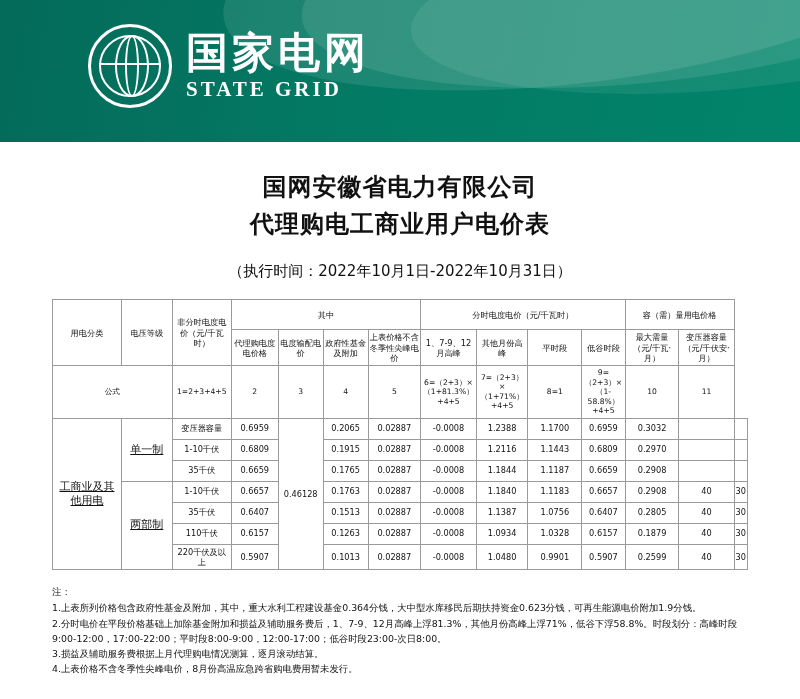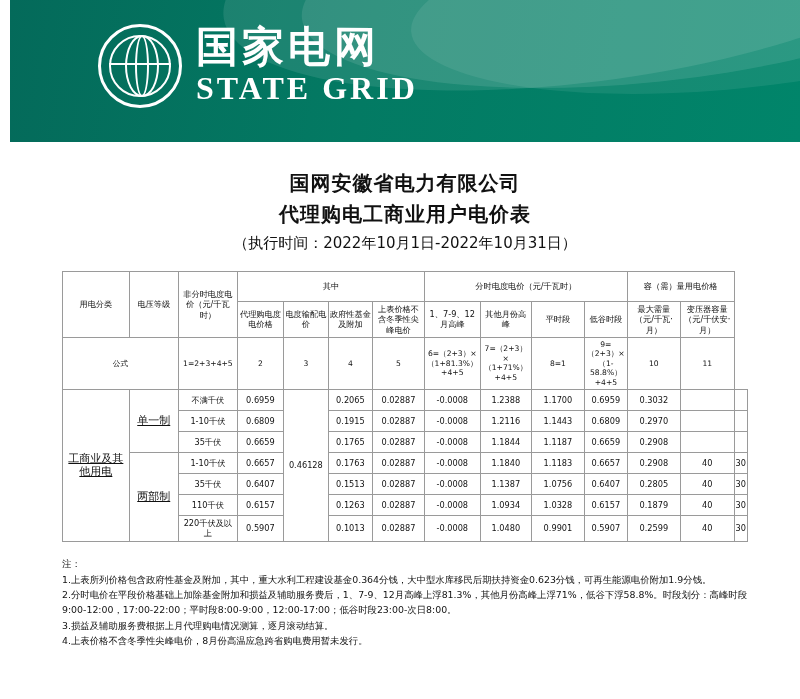--- a/index.html
+++ b/index.html
@@ -4,21 +4,21 @@
 <style>
   * { box-sizing: border-box; }
   html, body { margin:0; padding:0; }
   body {
     width: 800px; height: 699px;
     background: #ffffff;
     font-family: "Liberation Sans", sans-serif;
     color: #111;
     overflow: hidden;
   }
-  .page { position: relative; width: 800px; height: 699px; padding-left: 10px; }
+  .page { position: relative; width: 800px; height: 699px; }
 
   
   .banner {
     position: relative;
     height: 142px;
     background: linear-gradient(100deg, #046a5a 0%, #037a63 45%, #01856a 100%);
     overflow: hidden;
   }
   .swoosh {
     position: absolute; border-radius: 50%;
@@ -49,33 +49,33 @@
   .logo-mark .globe:before { left: 14px; top: -2px; width: 30px; height: 58px; }
   .logo-mark .globe:after  { left: 24px; top: -2px; width: 10px; height: 58px; }
   .logo-mark .bar {
     position: absolute; left: 11px; top: 39px; width: 62px; height: 2px; background: #fff;
   }
   .logo-text-cn {
     color: #fff; font-size: 42px; font-weight: bold; letter-spacing: 4px;
     font-family: "DejaVu Sans", sans-serif; line-height: 1.05;
   }
   .logo-text-en {
-    color: #fff; font-size: 32px; font-weight: bold; letter-spacing: 3px;
+    color: #fff; font-size: 21px; font-weight: bold; letter-spacing: 3px;
     font-family: "Liberation Serif", serif; line-height: 1.1; margin-top: 2px;
   }
 
   
   .title-zone { text-align: center; padding-top: 26px; }
   .title-line {
-    font-family: Liberation Serif, serif;
-    font-size: 20px; font-weight: bold; letter-spacing: 1px; color: #111;
+    font-family: Liberation Sans, sans-serif;
+    font-size: 24px; font-weight: bold; letter-spacing: 1px; color: #111;
     line-height: 1.55;
   }
   .subtitle {
-    margin-top: 4px; font-size: 15px; color: #111;
+    margin-top: 20px; font-size: 15px; color: #111;
     font-family: "DejaVu Sans", sans-serif;
   }
 
   
   .table-wrap { padding: 18px 52px 0 52px; }
   table.price {
     width: 100%; border-collapse: collapse;
     font-family: "DejaVu Sans", sans-serif;
     font-size: 8.2px; color: #111;
   }
@@ -165,21 +165,21 @@
           <td>7=（2+3）×（1+71%）+4+5</td>
           <td>8=1</td>
           <td>9=（2+3）×（1-58.8%）+4+5</td>
           <td>10</td>
           <td>11</td>
         </tr>
 
         <tr class="row-h">
           <td rowspan="7" class="vtxt">工商业及其他用电</td>
           <td rowspan="3" class="vtxt">单一制</td>
-          <td>不满千伏</td>
+          <td>变压器容量</td>
           <td>0.6959</td>
           <td rowspan="7">0.46128</td>
           <td>0.2065</td>
           <td>0.02887</td>
           <td>-0.0008</td>
           <td>1.2388</td>
           <td>1.1700</td>
           <td>0.6959</td>
           <td>0.3032</td>
           <td></td>

